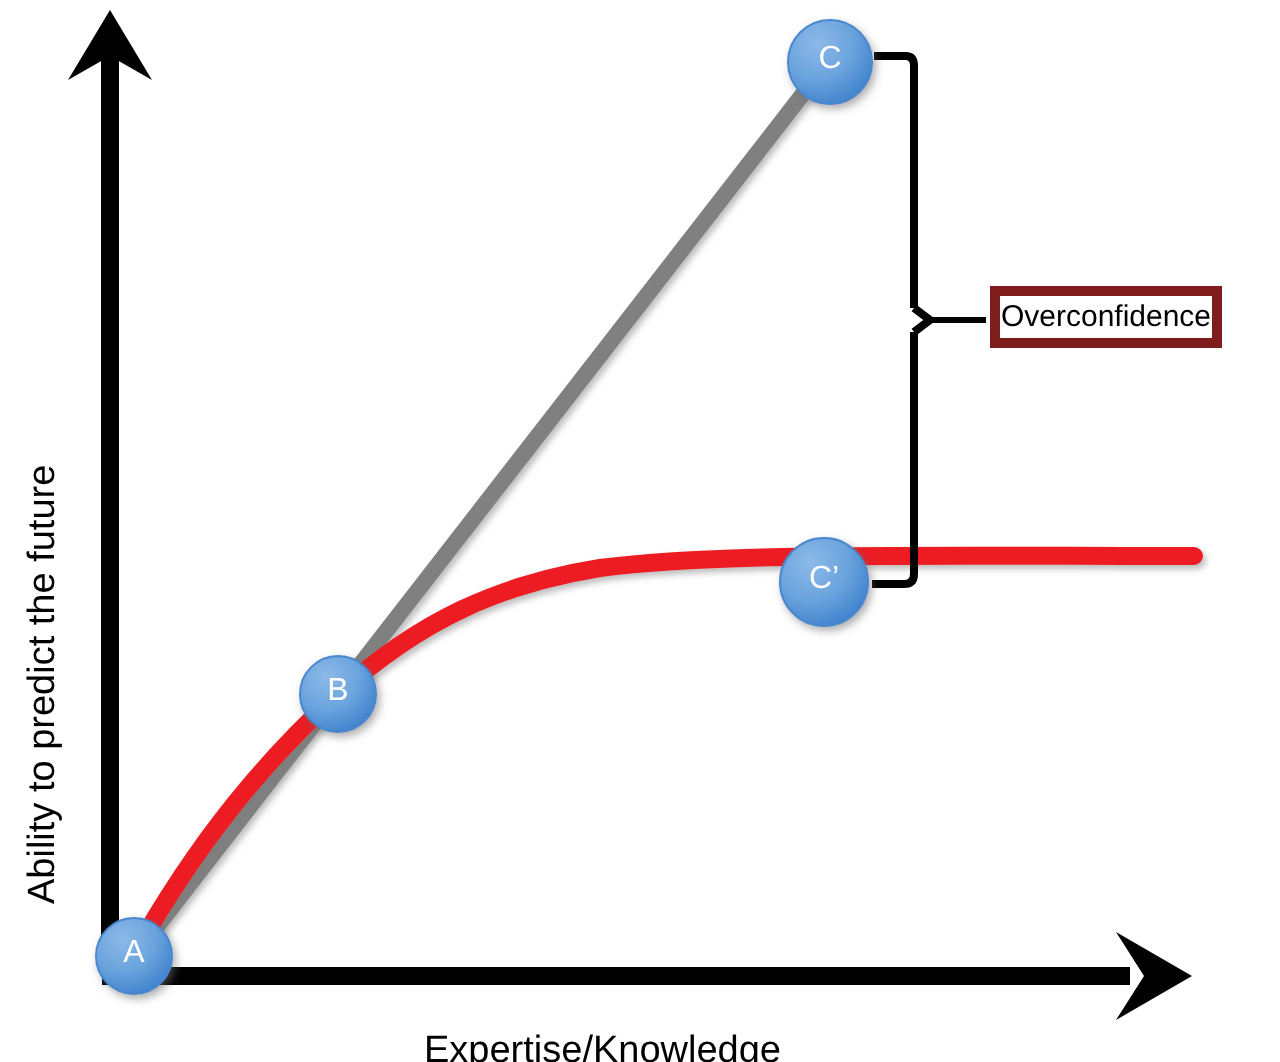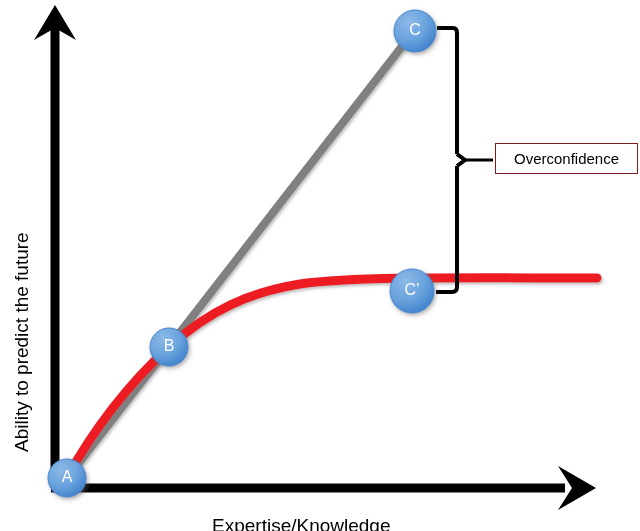--- a/index.html
+++ b/index.html
@@ -40,23 +40,23 @@
   }
   #x-axis-label {
     left: 200px;
     top: 516px;
     margin-left: 12px;
   }
   #overconfidence-box {
     position: absolute;
     left: 495px;
     top: 143px;
-    width: 143px;
+    width: 116px;
     height: 31px;
-    border: 1px solid #7f1d1d;
+    border: 5px solid #7f1d1d;
     background: #ffffff;
     box-sizing: border-box;
     display: flex;
     align-items: center;
     justify-content: center;
   }
   #overconfidence-label {
     font-size: 15px;
     color: #000000;
     white-space: nowrap;

